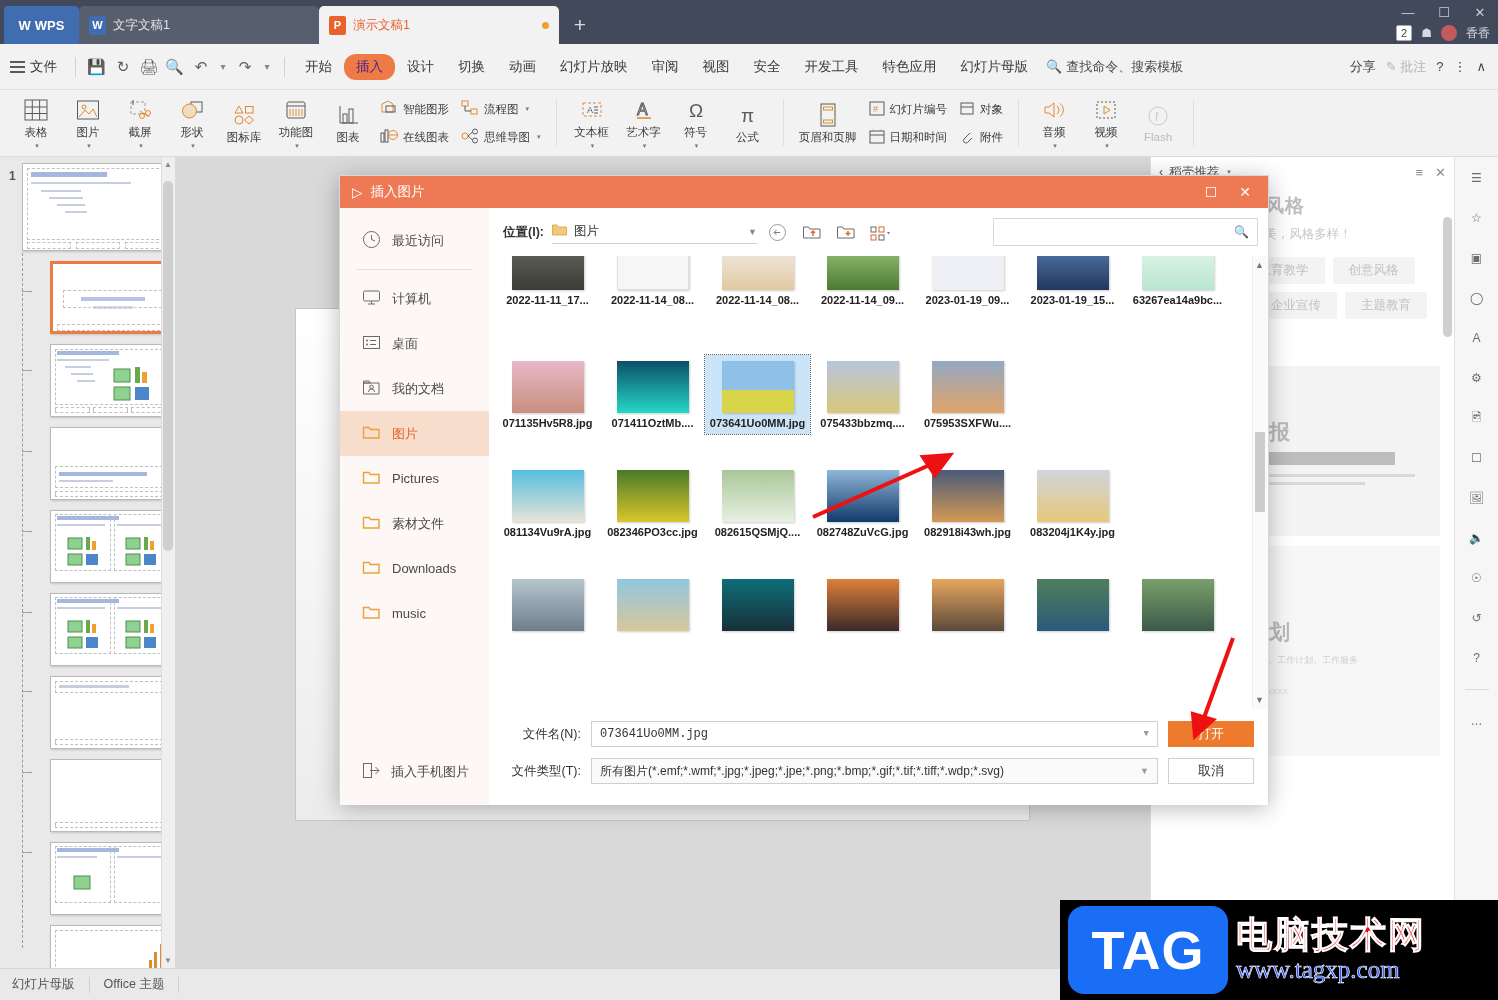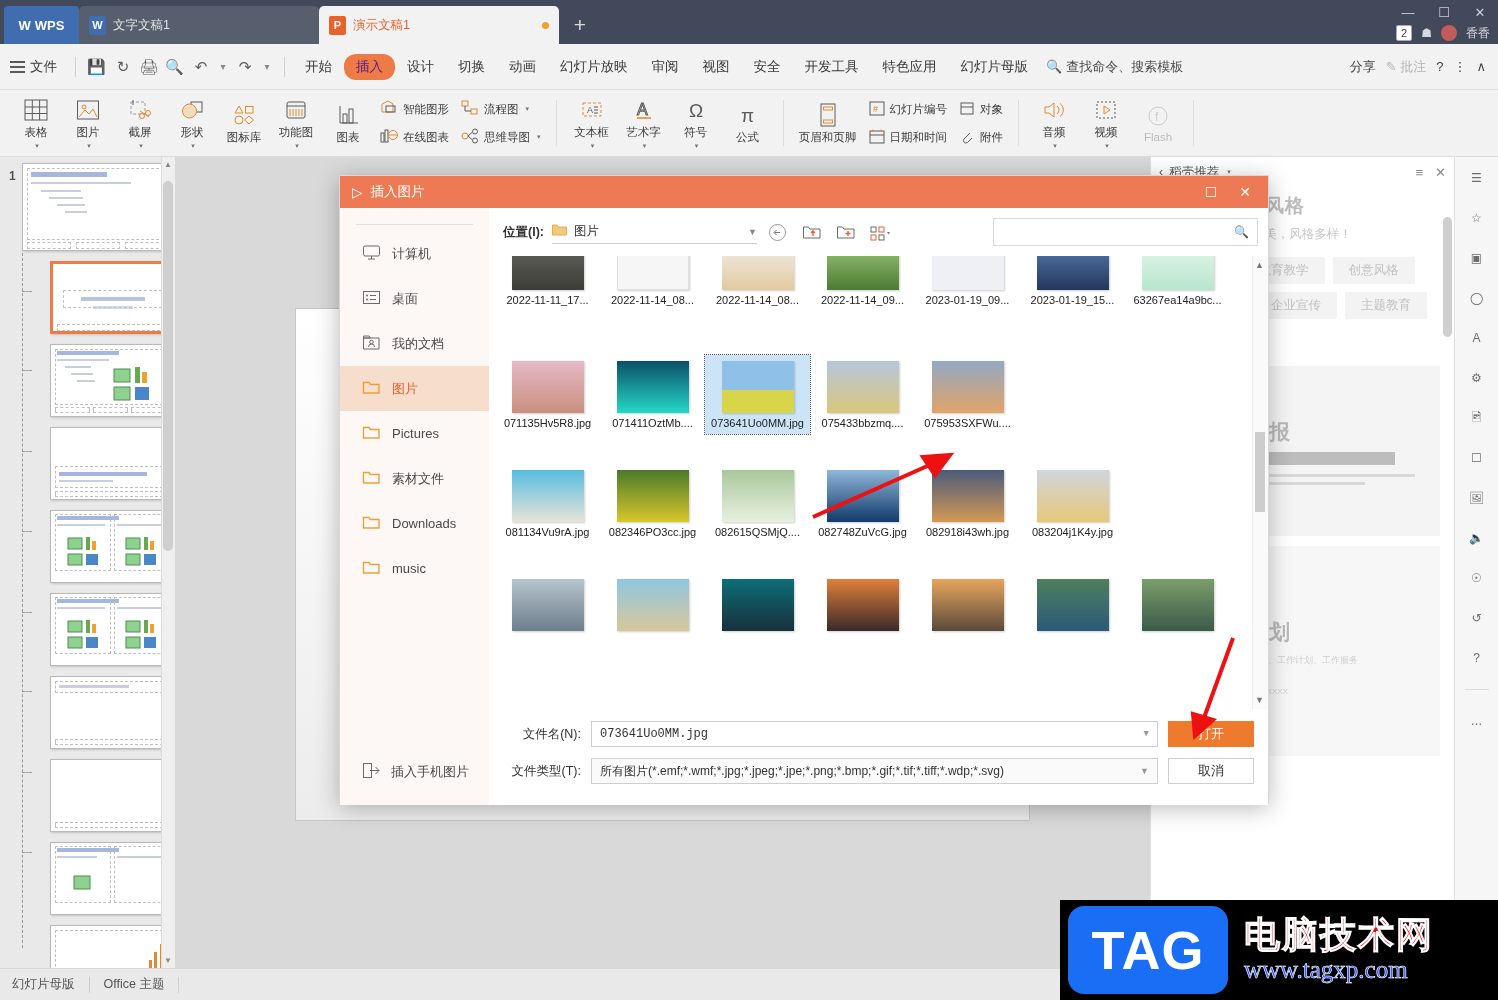--- a/index.html
+++ b/index.html
@@ -193,20 +193,21 @@
   .loc-lbl{ font-size:12.5px; color:#333; font-weight:bold;}
   .loc-combo{ width:205px; height:24px; border-bottom:1px solid #cfcfcf; display:flex; align-items:center; gap:7px; font-size:12.5px; color:#333;}
   .loc-combo .cv{ margin-left:auto; color:#888; font-size:9px;}
   .tbtn{ width:26px; height:24px; display:flex; align-items:center; justify-content:center; color:#555;}
   .dlg-search{ margin-left:auto; width:265px; height:28px; border:1px solid #d8d8d8; display:flex; align-items:center; padding:0 8px;}
   .dlg-search .si{ margin-left:auto; color:#8b8b8b;}
 
   .filegrid{
     position:absolute; left:0; right:16px; top:48px; bottom:96px; overflow:hidden;
     padding:0 0 0 6px;
+    font-weight:bold;
   }
   .frow{ display:flex; }
   .fcell{
     width:105px; padding:6px 2px 4px 2px; display:flex; flex-direction:column; align-items:center; gap:4px;
   }
   .fcell.sel{ background:#cbe4f8; outline:1px dotted #5a5a5a;}
   .fthumb{ width:72px; height:52px; background:#ddd; box-shadow:1px 1px 2px rgba(0,0,0,.2);}
   .fname{ font-size:11px; color:#222; text-align:center; line-height:13px; word-break:break-all;}
   .grid-scroll{ position:absolute; right:0; top:48px; bottom:96px; width:16px; background:#fafafa; border-left:1px solid #ececec;}
   .gs-thumb{ position:absolute; right:3px; top:176px; width:10px; height:80px; background:#cdcdcd;}
@@ -224,21 +225,21 @@
   .fbtn.sec{ background:#fff; border:1px solid #cfcfcf; color:#333;}
 
   
   .arrow{ position:absolute; pointer-events:none;}
 
   
   .wm{ position:absolute; left:1060px; top:900px; width:438px; height:100px; background:#000; display:flex; align-items:center;}
   .wm-badge{ width:160px; height:88px; margin-left:8px; background:#1a6ef5; border-radius:16px;
              display:flex; align-items:center; justify-content:center; color:#fff;
              font-size:54px; font-weight:bold; letter-spacing:1px;}
-  .wm-txt{ margin-left:16px;}
+  .wm-txt{ margin-left:8px;}
   .wm-cn{ color:#f50000; font-size:36px; font-weight:bold; letter-spacing:2px;
           -webkit-text-stroke:1px #fff; line-height:40px;}
   .wm-url{ color:#2b57ff; font-size:25px; font-family:"Liberation Serif","DejaVu Serif",serif;
            -webkit-text-stroke:0.6px #fff; line-height:30px;}
 </style>
 </head>
 <body>
 
 <div class="titlebar">
   <div class="wps-logo">
@@ -799,20 +800,27 @@
     <span>插入图片</span>
     <span class="ctrls">
       <div>☐</div>
       <div>✕</div>
     </span>
   </div>
 
   <div class="dlg-body">
 
     <div class="dlg-side">
+      <div class="side-item">
+        <span><svg width="19" height="19" viewBox="0 0 19 19">
+              <circle cx="9.5" cy="9.5" r="8" fill="none" stroke="#6b6b6b"></circle>
+              <path d="M9.5 5 L9.5 9.5 L13 11" fill="none" stroke="#6b6b6b"></path>
+            </svg></span>
+        <span>最近访问</span>
+      </div>
       <div class="side-div"></div>
       <div class="side-item">
         <span><svg width="19" height="19" viewBox="0 0 19 19">
               <rect x="1.5" y="3" width="16" height="10" rx="1.5" fill="none" stroke="#6b6b6b"></rect>
               <line x1="6" y1="16" x2="13" y2="16" stroke="#6b6b6b"></line>
               <line x1="9.5" y1="13" x2="9.5" y2="16" stroke="#6b6b6b"></line>
             </svg></span>
         <span>计算机</span>
       </div>
       <div class="side-item">

